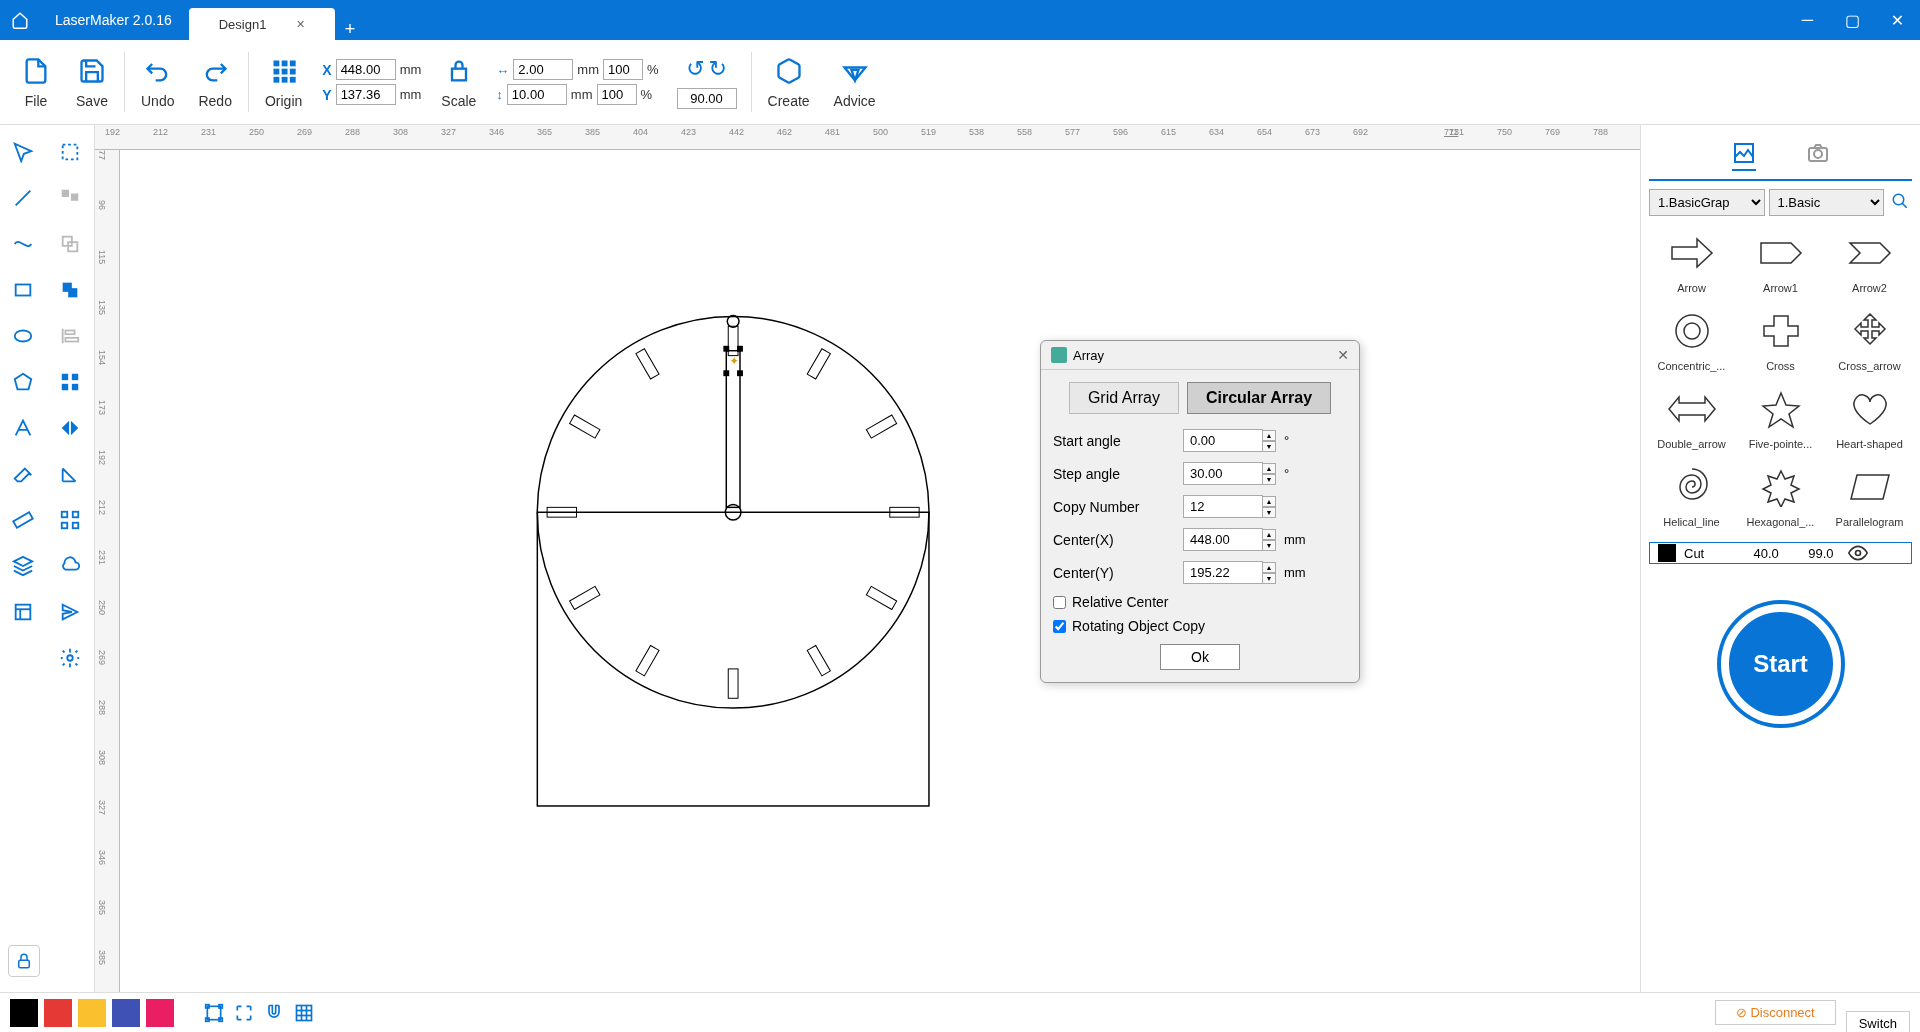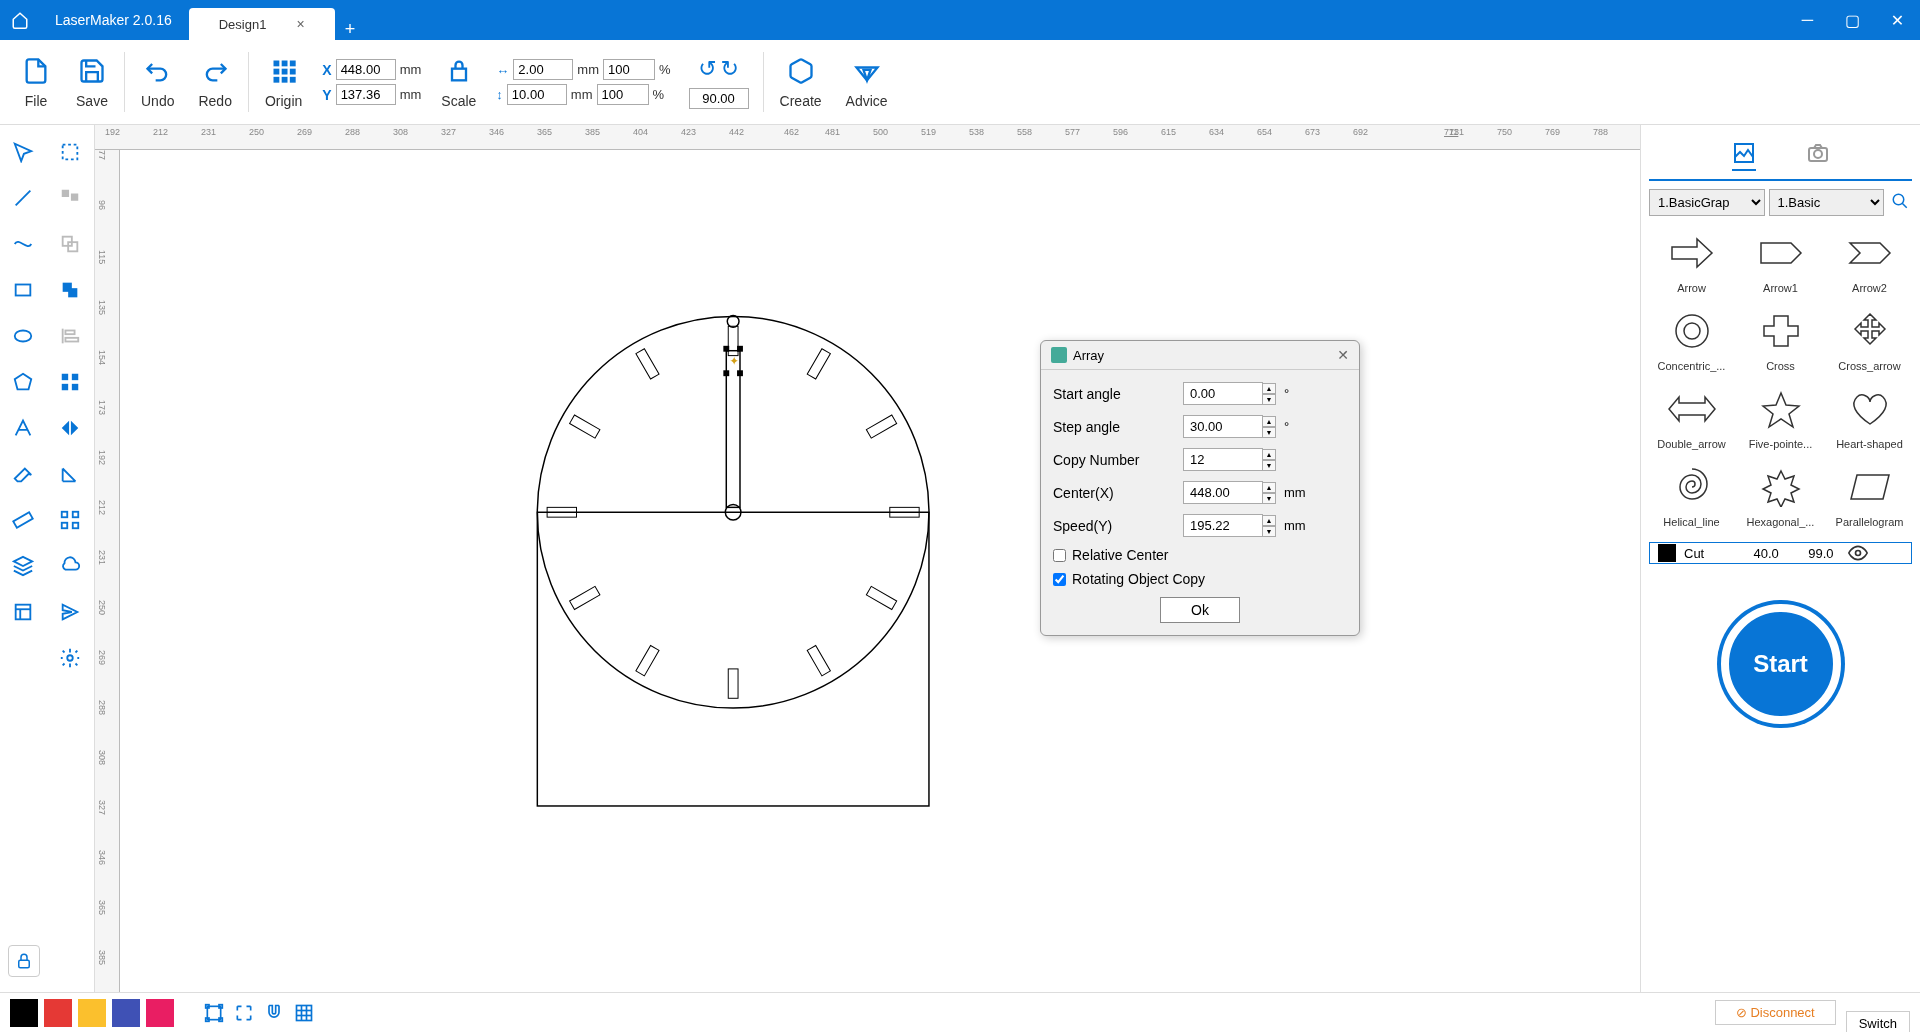--- a/index.html
+++ b/index.html
@@ -18,21 +18,21 @@
 .toolbar { height: 85px; border-bottom: 1px solid #ddd; display: flex; align-items: center; padding: 0 8px; gap: 0; }
 .tool-group { display: flex; flex-direction: column; align-items: center; padding: 0 12px; cursor: pointer; }
 .tool-icon { width: 32px; height: 32px; display: flex; align-items: center; justify-content: center; color: #0875d6; margin-bottom: 6px; }
 .tool-label { font-size: 14px; color: #333; }
 .tool-sep { width: 1px; height: 60px; background: #ddd; margin: 0 4px; }
 .coord-group { display: flex; flex-direction: column; gap: 4px; padding: 0 8px; }
 .coord-row { display: flex; align-items: center; gap: 4px; }
 .coord-label { font-weight: bold; color: #0875d6; font-size: 14px; }
 .coord-input { width: 60px; padding: 2px 4px; border: 1px solid #aaa; font-size: 13px; text-align: left; }
 .unit { font-size: 13px; color: #333; }
-.pct-input { width: 52px; padding: 2px 4px; border: 1px solid #aaa; font-size: 13px; }
+.pct-input { width: 40px; padding: 2px 4px; border: 1px solid #aaa; font-size: 13px; }
 .angle-input { width: 60px; padding: 2px 4px; border: 1px solid #aaa; font-size: 13px; text-align: center; }
 .rotate-btns { display: flex; gap: 4px; }
 .rotate-btn { color: #0875d6; cursor: pointer; font-size: 22px; }
 
 .main { display: flex; height: calc(100% - 165px); }
 .left-tools { width: 95px; border-right: 1px solid #ddd; padding: 8px 4px; }
 .tool-grid { display: grid; grid-template-columns: 1fr 1fr; gap: 8px; }
 .lt-btn { width: 38px; height: 38px; display: flex; align-items: center; justify-content: center; color: #0875d6; cursor: pointer; border-radius: 4px; }
 .lock-btn { position: absolute; bottom: 55px; left: 8px; width: 32px; height: 32px; border: 1px solid #ccc; border-radius: 4px; display: flex; align-items: center; justify-content: center; color: #0875d6; cursor: pointer; }
 
@@ -382,21 +382,21 @@
         <span class="tick-label" style="left: 202px;">269</span>
         <span class="tick-label" style="left: 250px;">288</span>
         <span class="tick-label" style="left: 298px;">308</span>
         <span class="tick-label" style="left: 346px;">327</span>
         <span class="tick-label" style="left: 394px;">346</span>
         <span class="tick-label" style="left: 442px;">365</span>
         <span class="tick-label" style="left: 490px;">385</span>
         <span class="tick-label" style="left: 538px;">404</span>
         <span class="tick-label" style="left: 586px;">423</span>
         <span class="tick-label" style="left: 634px;">442</span>
-        <span class="tick-label" style="left: 682px; margin-left: 7px;">462</span>
+        <span class="tick-label" style="left: 682px;">462</span>
         <span class="tick-label" style="left: 730px;">481</span>
         <span class="tick-label" style="left: 778px;">500</span>
         <span class="tick-label" style="left: 826px;">519</span>
         <span class="tick-label" style="left: 874px;">538</span>
         <span class="tick-label" style="left: 922px;">558</span>
         <span class="tick-label" style="left: 970px;">577</span>
         <span class="tick-label" style="left: 1018px;">596</span>
         <span class="tick-label" style="left: 1066px;">615</span>
         <span class="tick-label" style="left: 1114px;">634</span>
         <span class="tick-label" style="left: 1162px;">654</span>
@@ -660,20 +660,24 @@
   </div>
 </div>
 
 <div class="dialog">
   <div class="dialog-header">
     <div class="dialog-icon"></div>
     <div class="dialog-title">Array</div>
     <div class="dialog-close">✕</div>
   </div>
   <div class="dialog-body">
+    <div class="dlg-tabs">
+      <div class="dlg-tab">Grid Array</div>
+      <div class="dlg-tab active">Circular Array</div>
+    </div>
     <div class="dlg-row">
       <span class="dlg-label">Start angle</span>
       <input class="dlg-input" value="0.00" style="">
       <div class="spinner">
           <div class="spin-btn">▲</div>
           <div class="spin-btn">▼</div>
         </div>
       <span class="dlg-unit">°</span>
     </div>
     <div class="dlg-row">
@@ -696,21 +700,21 @@
     <div class="dlg-row">
       <span class="dlg-label">Center(X)</span>
       <input class="dlg-input" value="448.00" style="">
       <div class="spinner">
           <div class="spin-btn">▲</div>
           <div class="spin-btn">▼</div>
         </div>
       <span class="dlg-unit">mm</span>
     </div>
     <div class="dlg-row">
-      <span class="dlg-label">Speed(Y)</span>
+      <span class="dlg-label">Center(Y)</span>
       <input class="dlg-input" value="195.22" style="">
       <div class="spinner">
           <div class="spin-btn">▲</div>
           <div class="spin-btn">▼</div>
         </div>
       <span class="dlg-unit">mm</span>
     </div>
     <label class="dlg-check">
       <input type="checkbox" style=""> 
         <span>Relative Center</span>

